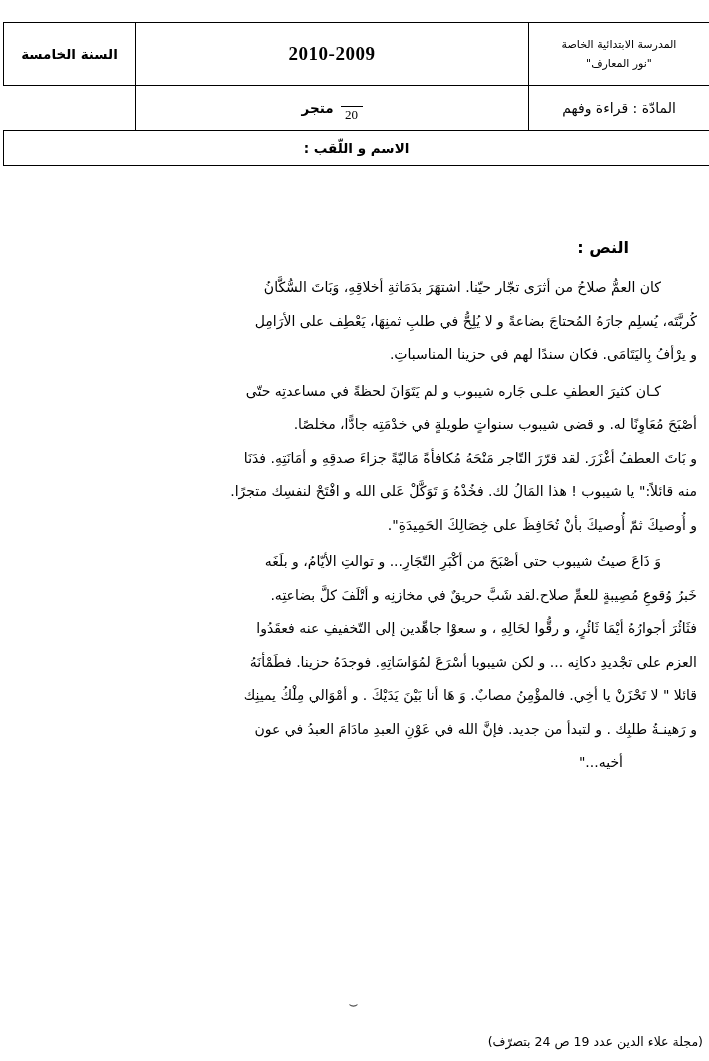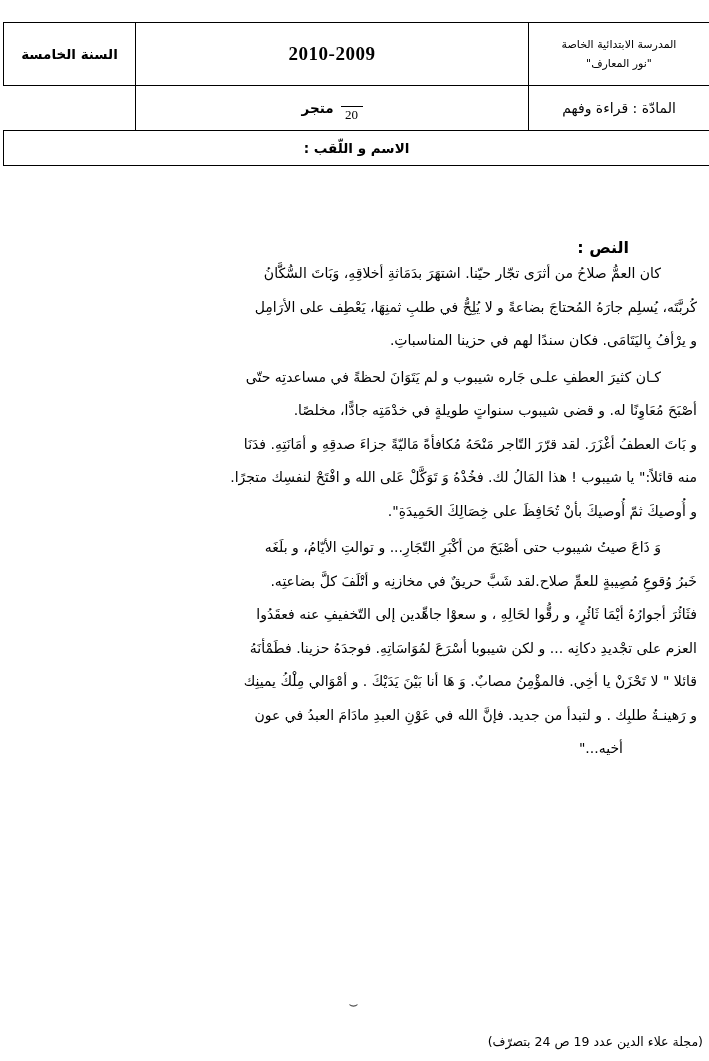--- a/index.html
+++ b/index.html
@@ -121,20 +121,21 @@
     left: 8px;
     direction: rtl;
     text-align: justify;
   }
 
   .text-label {
     font-size: 16px;
     font-weight: bold;
     text-align: right;
     padding-right: 72px;
+    margin-bottom: 14px;
   }
 
   .line-row {
     display: flex;
     justify-content: space-between;
     font-size: 14px;
     line-height: 33.5px;
     padding: 0 4px;
     direction: rtl;
   }

